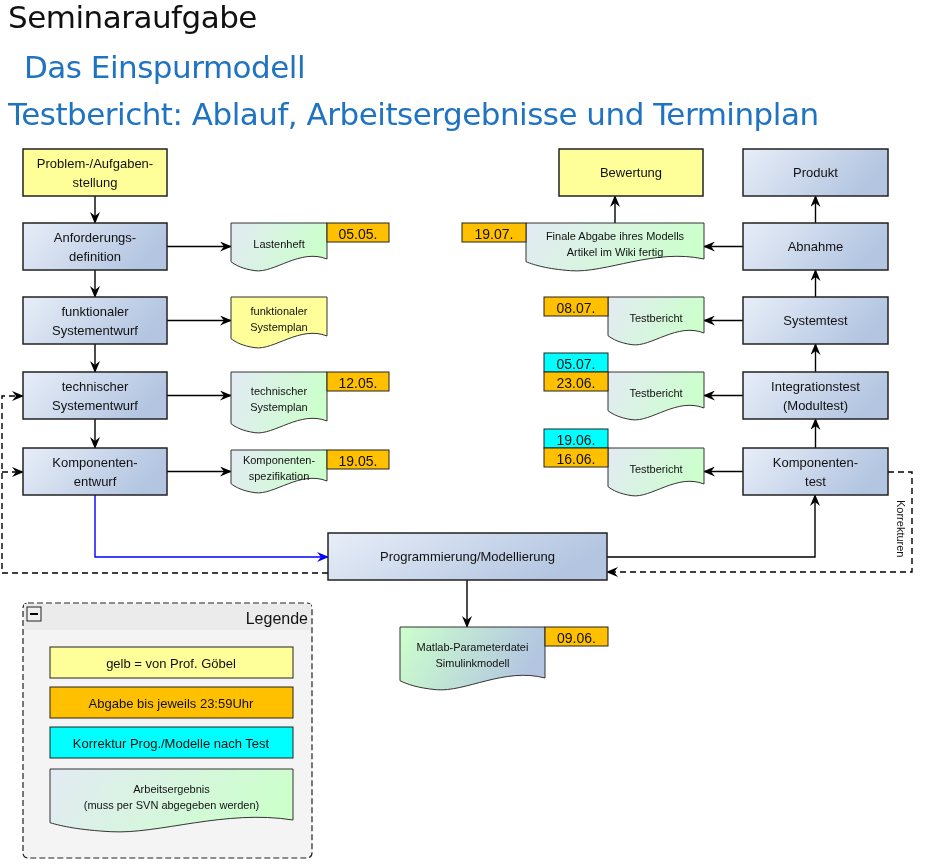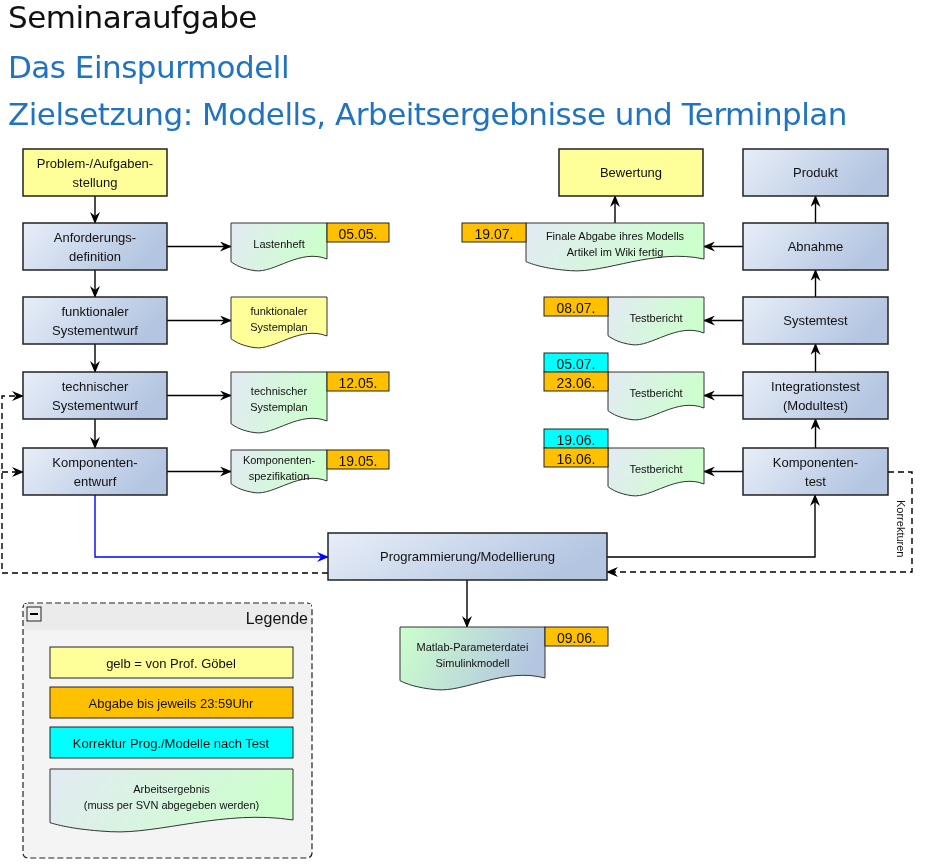--- a/index.html
+++ b/index.html
@@ -1,32 +1,32 @@
 <!DOCTYPE html>
 <html><head>
 <meta charset="utf-8">
 <style>
   html, body { margin:0; padding:0; background:#ffffff; }
   body { width:929px; height:867px; position:relative; overflow:hidden; font-family:"Liberation Sans", sans-serif; }
   .title { position:absolute; left:8px; font-family:"DejaVu Sans", sans-serif; font-size:31px; line-height:38px; white-space:nowrap; letter-spacing:-0.5px; }
   .t1 { top:-2px; color:#111; }
-  .t2 { top:48px; color:#1f73c1; }
+  .t2 { top:48px; color:#1f73c1;margin-left:16px; }
   .t3 { top:95px; color:#1f73c1; height:37px; overflow:hidden; }
   svg#diagram { position:absolute; left:0; top:0; }
   .nodetext { font-family:"Liberation Sans", sans-serif; font-size:13px; fill:#111; }
   .doctext { font-family:"Liberation Sans", sans-serif; font-size:11px; fill:#111; }
   .datetext { font-family:"Liberation Sans", sans-serif; font-size:14px; fill:#111; }
   .legendtitle { font-family:"Liberation Sans", sans-serif; font-size:16px; fill:#111; }
 </style>
 </head>
 <body>
 
 <div class="title t1">Seminaraufgabe</div>
 <div class="title t2">Das Einspurmodell</div>
-<div class="title t3">Zielsetzung: Modells, Arbeitsergebnisse und Terminplan</div>
+<div class="title t3">Testbericht: Ablauf, Arbeitsergebnisse und Terminplan</div>
 
 <svg id="diagram" width="929" height="867" viewBox="0 0 929 867" xmlns="http://www.w3.org/2000/svg">
   <defs>
     <linearGradient id="gProc" x1="0" y1="0" x2="1" y2="0.3">
       <stop offset="0" stop-color="#e8eef8"></stop>
       <stop offset="1" stop-color="#b3c5e1"></stop>
     </linearGradient>
     <linearGradient id="gDoc" x1="0" y1="0" x2="1" y2="0.2">
       <stop offset="0" stop-color="#e3eaf4"></stop>
       <stop offset="1" stop-color="#ccffcc"></stop>

